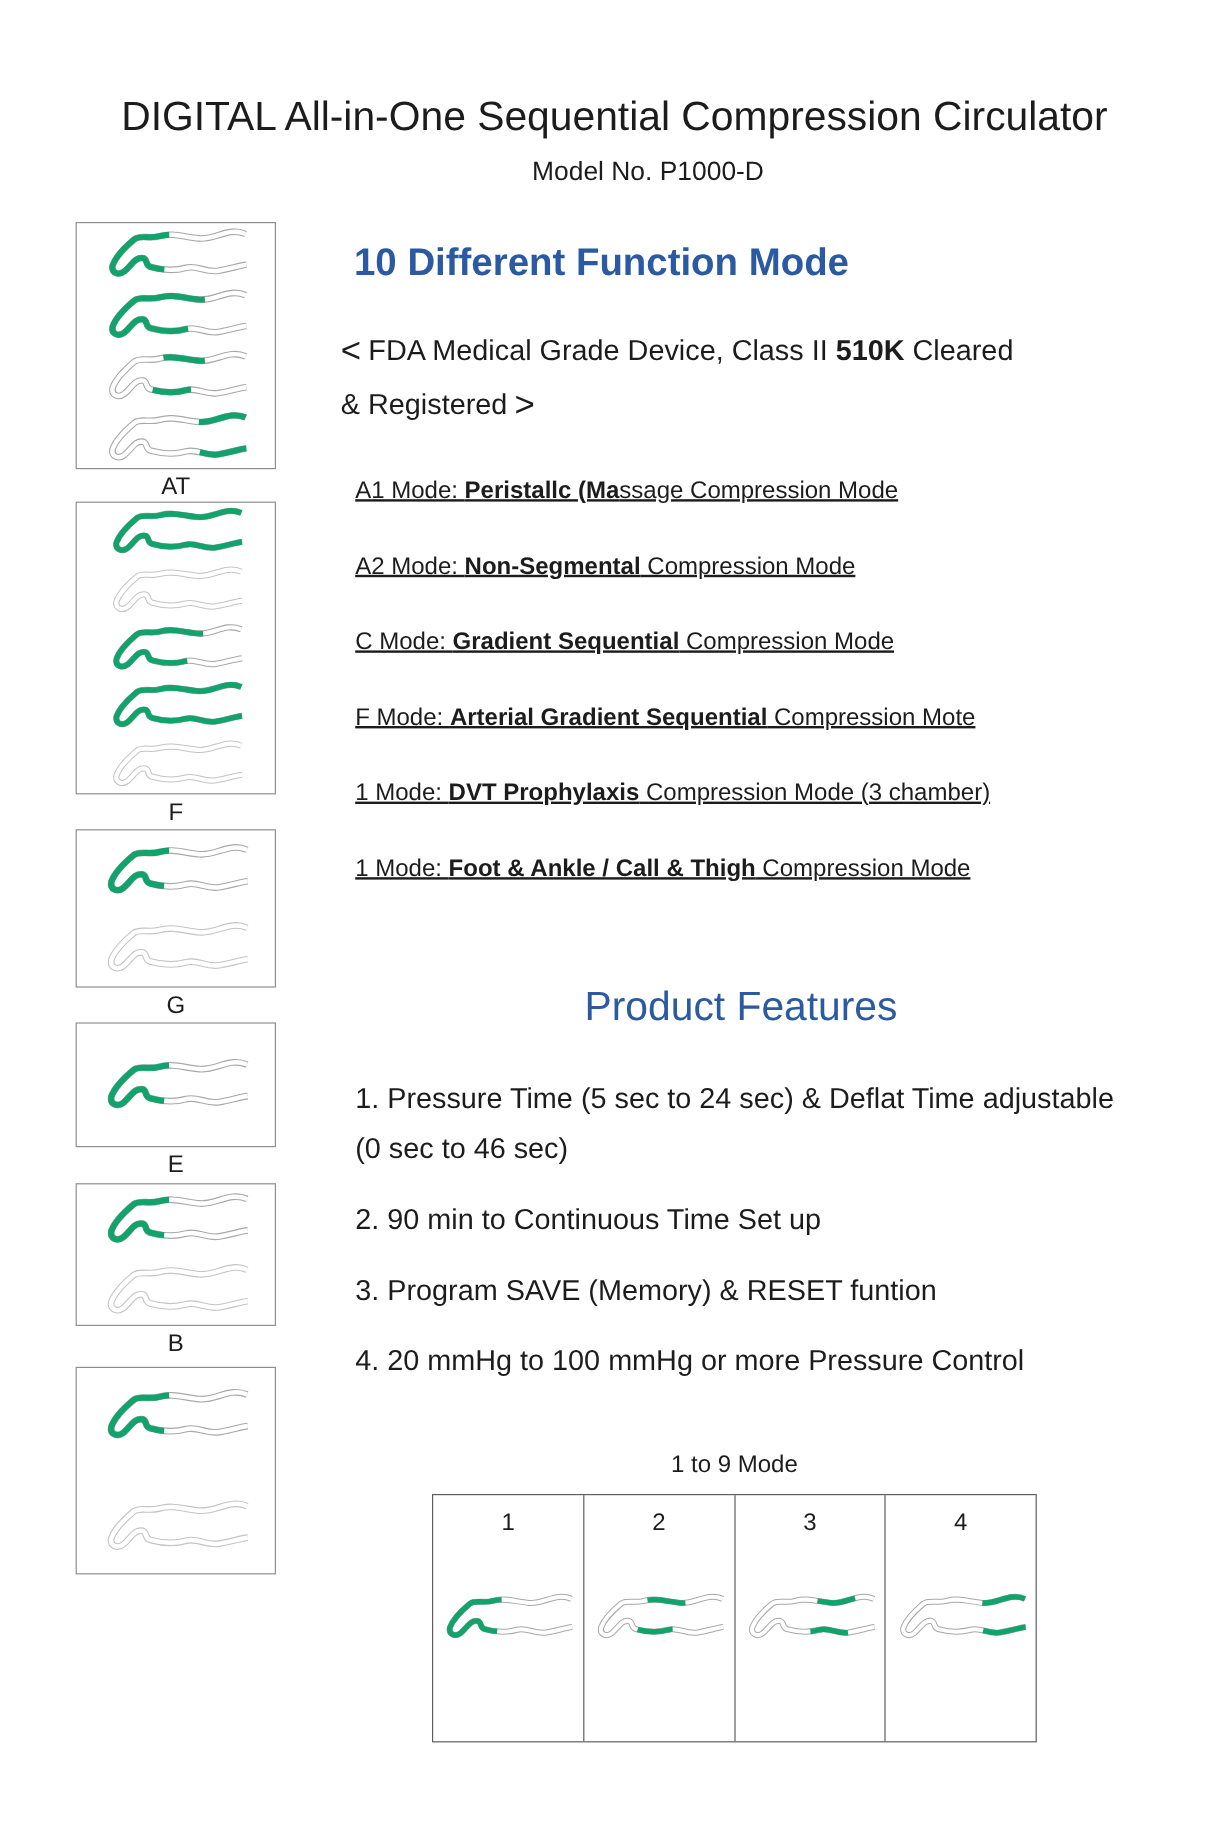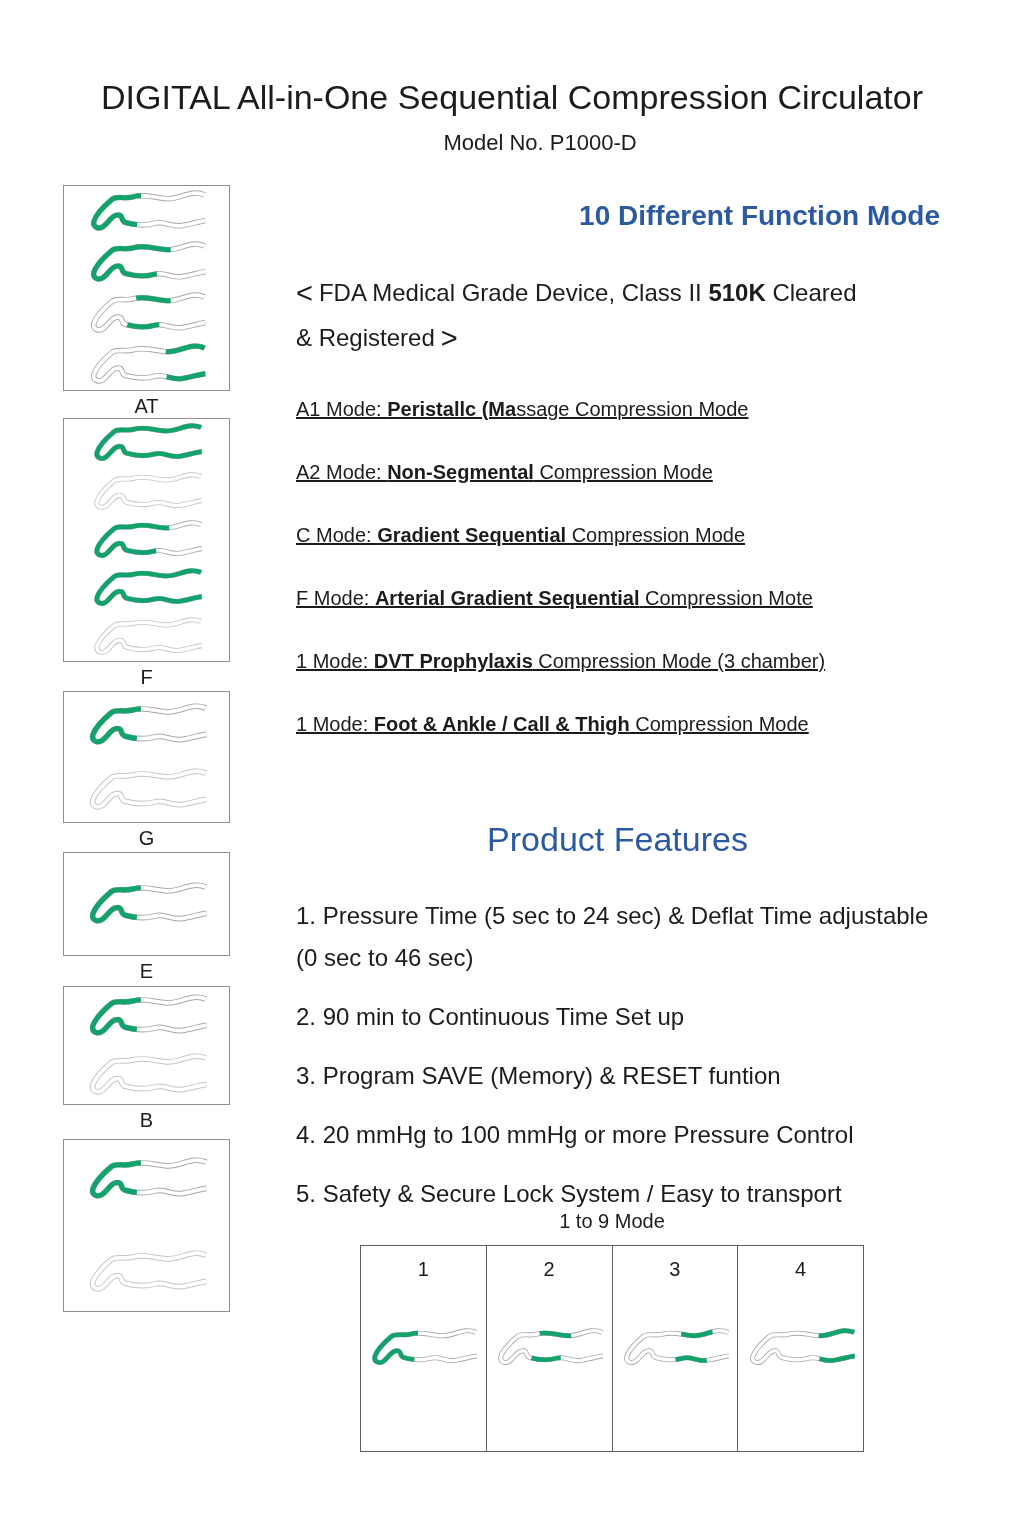--- a/index.html
+++ b/index.html
@@ -4,23 +4,23 @@
 <style>
   :root { --blue:#2b5aa2; --green:#12a26b; --ink:#1c1c1c; }
   html,body { margin:0; padding:0; background:#fff; }
   .canvas { position:relative; width:1024px; height:1536px; background:#ffffff;
             font-family:"Liberation Sans", sans-serif; color:var(--ink); overflow:hidden; }
 
   .page-title { position:absolute; top:78px; left:0; width:100%; text-align:center;
                 font-size:34px; white-space:nowrap; }
   .model-no   { position:absolute; top:130px; left:0; width:100%; text-align:center; font-size:22px;margin-left:28px; }
 
-  .fn-heading { position:absolute; top:200px; left:295px; width:645px; text-align:right;
-                font-size:28px; font-weight:bold; color:var(--blue); white-space:nowrap; }
-  .fda { position:absolute; left:296px; font-size:24px; white-space:nowrap; }
+  .fn-heading { position:absolute; top:200px; left:295px; width:645px; text-align:left;
+                font-size:32px; font-weight:bold; color:var(--blue); white-space:nowrap; }
+  .fda { position:absolute; left:284px; font-size:24px; white-space:nowrap; }
   .fda1 { top:277px; } .fda2 { top:322px; }
   .chev { font-size:29px; font-weight:400; vertical-align:-2px; }
   .chev-open { margin-right:6px; } .chev-close { margin-left:6px; }
 
   .modes { position:absolute; left:296px; top:378px; width:715px; }
   .mode-line { height:63px; line-height:63px; font-size:20px; white-space:nowrap;text-decoration:underline; }
   .b { font-weight:bold; }
 
   .pf-heading { position:absolute; top:820px; left:295px; width:645px; text-align:center;
                 font-size:34px; font-weight:normal; color:var(--blue); white-space:nowrap; }
@@ -67,21 +67,20 @@
       <div class="mode-line"><span>1 Mode: </span><span class="b">Foot &amp; Ankle / Call &amp; Thigh</span><span> Compression Mode</span></div>
     </div>
 
   <div class="pf-heading">Product Features</div>
   <div class="features" id="features">
       <div class="feature">1. Pressure Time (5 sec to 24 sec) &amp; Deflat Time adjustable
 (0 sec to 46 sec)</div>
       <div class="feature">2. 90 min to Continuous Time Set up</div>
       <div class="feature">3. Program SAVE (Memory) &amp; RESET funtion</div>
       <div class="feature">4. 20 mmHg to 100 mmHg or more Pressure Control</div>
-      <div class="feature">5. Safety &amp; Secure Lock System / Easy to transport</div>
     </div>
 
   <div id="leg-boxes">
       <div class="box" style="top: 185px; height: 206px;">
         <svg viewBox="0 0 200 80" width="123" height="49">
           <path d="M195,13 C172,3 154,21 132,19 C110,17 96,11 78,16 C64,20 52,14 44,20 C32,30 18,44 14,56 C12,66 22,70 30,64 C40,56 44,44 56,46 C62,48 58,56 66,58 C84,63 100,63 114,59 C130,55 140,66 158,63 C176,60 186,56 196,55" fill="none" stroke="#a8a8a8" stroke-width="9" stroke-linejoin="round"></path>
           <path d="M195,13 C172,3 154,21 132,19 C110,17 96,11 78,16 C64,20 52,14 44,20 C32,30 18,44 14,56 C12,66 22,70 30,64 C40,56 44,44 56,46 C62,48 58,56 66,58 C84,63 100,63 114,59 C130,55 140,66 158,63 C176,60 186,56 196,55" fill="none" stroke="#ffffff" stroke-width="6" stroke-linejoin="round"></path>
           <path d="M195,13 C172,3 154,21 132,19 C110,17 96,11 78,16 C64,20 52,14 44,20 C32,30 18,44 14,56 C12,66 22,70 30,64 C40,56 44,44 56,46 C62,48 58,56 66,58 C84,63 100,63 114,59 C130,55 140,66 158,63 C176,60 186,56 196,55" fill="none" stroke="#12a26b" stroke-width="8" stroke-linejoin="round" pathLength="100" stroke-dasharray="46 54" stroke-dashoffset="-26"></path>
         </svg>
         <svg viewBox="0 0 200 80" width="123" height="49">

